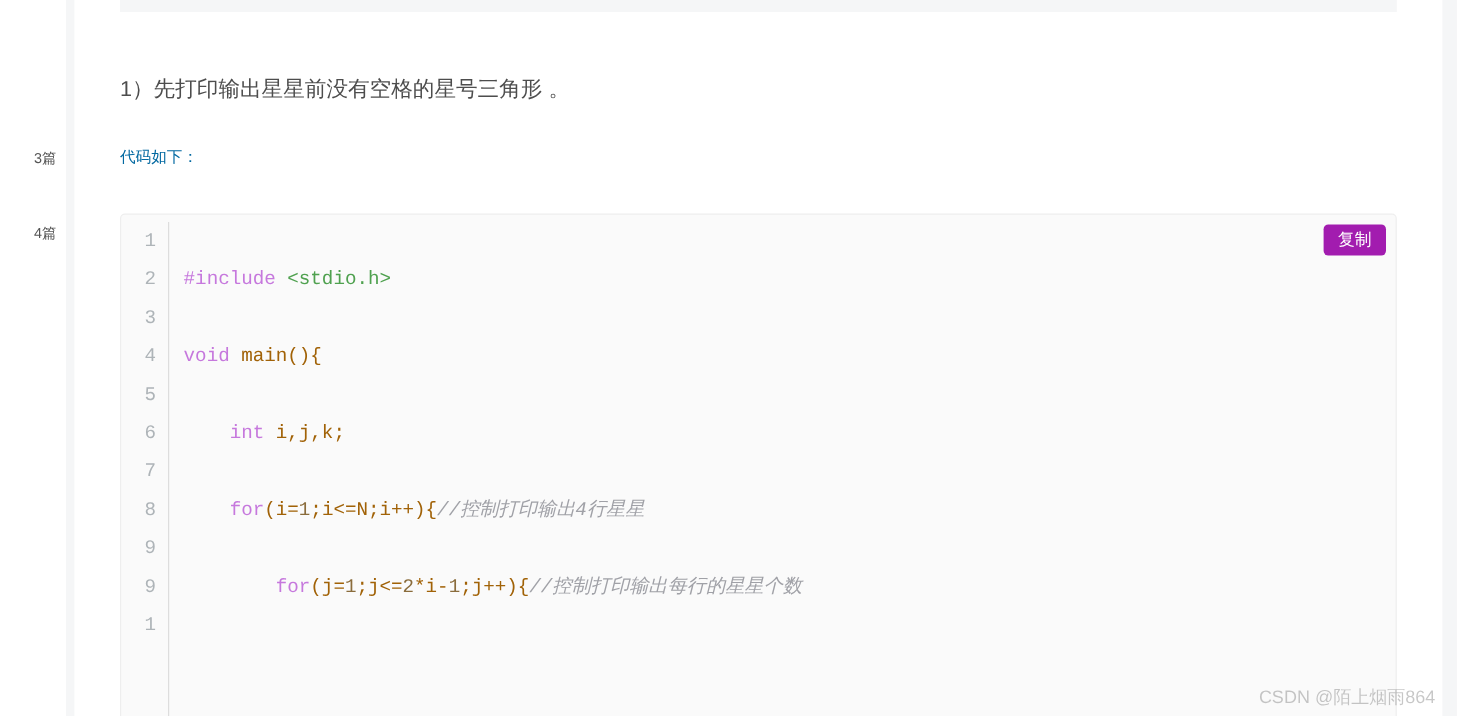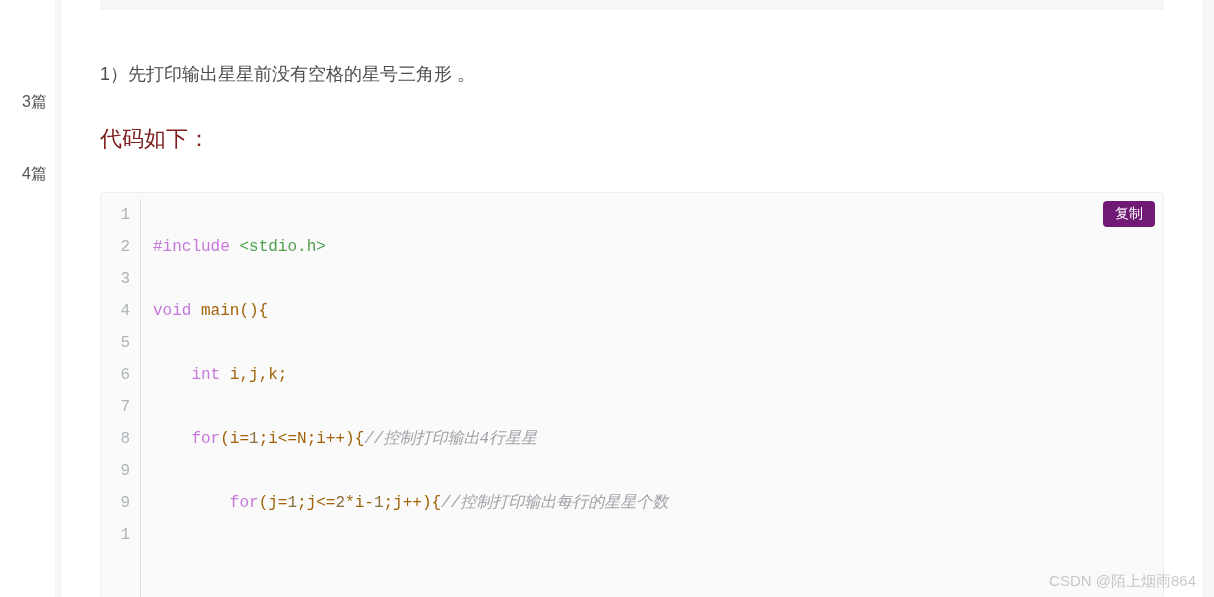--- a/index.html
+++ b/index.html
@@ -16,27 +16,28 @@
       left: 0;
       top: 0;
       width: 55px;
       height: 597px;
       background: #fff;
     }
     .sidebar-item {
       position: absolute;
       right: 0;
       color: #555;
-      font-size: 16px;
+      font-size: 12px;
       padding: 4px 8px 4px 0;
       text-align: right;
       white-space: nowrap;
+      margin-top: 32px;
     }
     .sidebar-item.item-1 { top: 88px; }
-    .sidebar-item.item-2 { top: 160px; }
+    .sidebar-item.item-2 { top: 150px; }
     .main {
       position: absolute;
       left: 62px;
       top: 0;
       right: 12px;
       height: 597px;
       background: #fff;
       padding: 0;
     }
     .grey-bar {
@@ -47,37 +48,37 @@
     .article {
       padding: 0 38px;
     }
     .para {
       font-size: 18px;
       color: #4d4d4d;
       margin-top: 50px;
       line-height: 1.6;
     }
     .para2 {
-      font-size: 22px;
-      color: #7f1d1d;
+      font-size: 13px;
+      color: #0369a1;
       margin-top: 32px;
       line-height: 1.6;
     }
     .code-wrap {
       position: relative;
       margin-top: 36px;
       background: #fafafa;
       border: 1px solid #eee;
       border-radius: 4px;
     }
     .copy-btn {
       position: absolute;
       top: 8px;
       right: 8px;
-      background: #701a75;
+      background: #a21caf;
       color: #fff;
       border: none;
       border-radius: 4px;
       padding: 4px 12px;
       font-size: 14px;
       cursor: pointer;
       font-family: inherit;
     }
     .code-table {
       display: flex;

